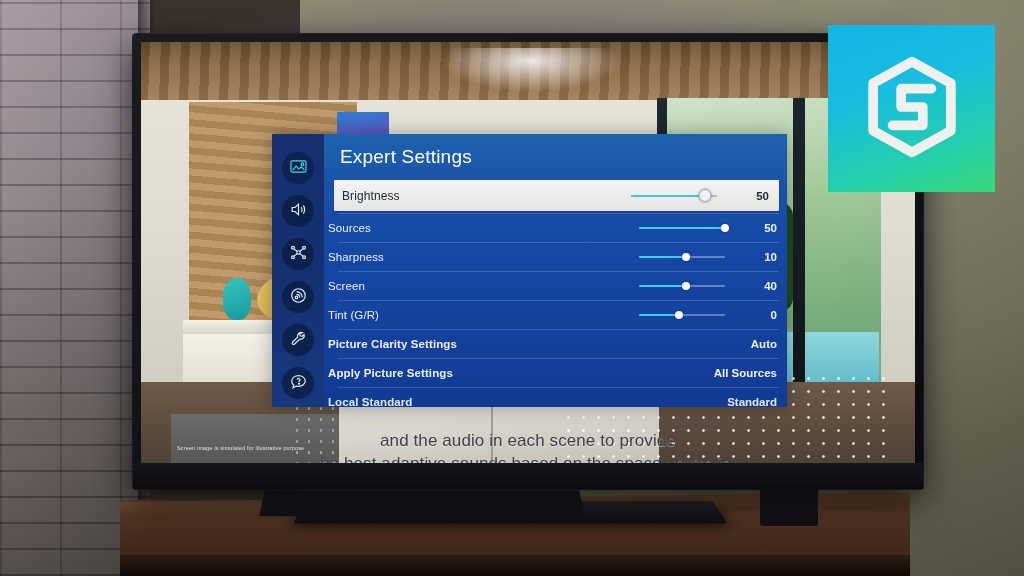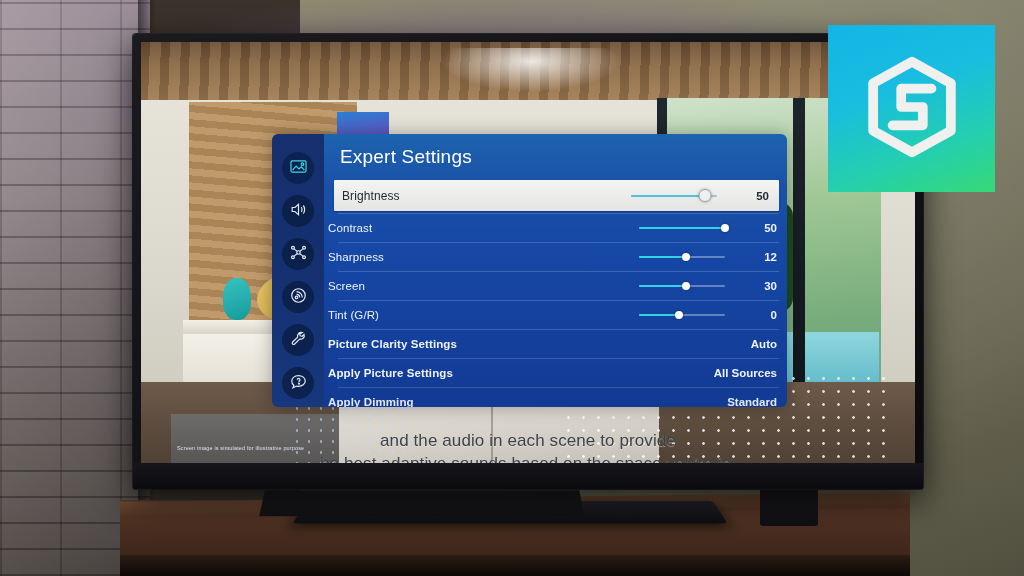--- a/index.html
+++ b/index.html
@@ -216,21 +216,20 @@
   }
 
   
   .osd {
     position: absolute;
     left: 131px; top: 92px;
     width: 515px; height: 273px;
     display: flex;
     box-shadow: 0 0 18px rgba(0,0,0,.3);
     overflow: hidden;
-    border-radius: 6px;
   }
   .osd-sidebar {
     width: 52px;
     background: linear-gradient(180deg,#17306f 0%, #143070 45%, #17377e 100%);
     display: flex; flex-direction: column;
     align-items: center;
     padding-top: 18px;
     gap: 11px;
     flex: 0 0 52px;
   }
@@ -524,47 +523,47 @@
                 <span class="label">Brightness</span>
                 <span class="slider">
                   <span class="track"></span>
                   <span class="fill" style="width:86%"></span>
                   <span class="knob" style="left:86%"></span>
                 </span>
                 <span class="value">50</span>
               </div>
 
               <div class="row slider-row">
-                <span class="label">Contrast</span>
+                <span class="label">Sources</span>
                 <span class="slider">
                   <span class="track"></span>
                   <span class="fill" style="width:100%"></span>
                   <span class="knob" style="left:100%"></span>
                 </span>
                 <span class="value">50</span>
               </div>
 
               <div class="row slider-row">
                 <span class="label">Sharpness</span>
                 <span class="slider">
                   <span class="track"></span>
                   <span class="fill" style="width:55%"></span>
                   <span class="knob" style="left:55%"></span>
                 </span>
-                <span class="value">12</span>
+                <span class="value">10</span>
               </div>
 
               <div class="row slider-row">
                 <span class="label">Screen</span>
                 <span class="slider">
                   <span class="track"></span>
                   <span class="fill" style="width:55%"></span>
                   <span class="knob" style="left:55%"></span>
                 </span>
-                <span class="value">30</span>
+                <span class="value">40</span>
               </div>
 
               <div class="row slider-row">
                 <span class="label">Tint (G/R)</span>
                 <span class="slider">
                   <span class="track"></span>
                   <span class="fill" style="width:46%"></span>
                   <span class="knob" style="left:46%"></span>
                 </span>
                 <span class="value">0</span>
@@ -574,21 +573,21 @@
                 <span class="label">Picture Clarity Settings</span>
                 <span class="value wide">Auto</span>
               </div>
 
               <div class="row">
                 <span class="label">Apply Picture Settings</span>
                 <span class="value wide">All Sources</span>
               </div>
 
               <div class="row cutoff">
-                <span class="label">Apply Dimming</span>
+                <span class="label">Local Standard</span>
                 <span class="value wide">Standard</span>
               </div>
 
             </div>
 
 
           </div>
         </div>
       </div>
 

